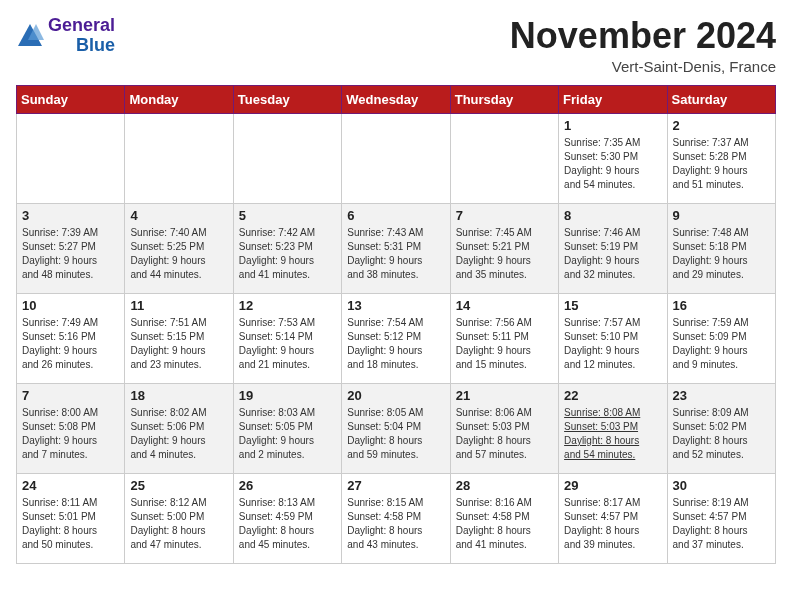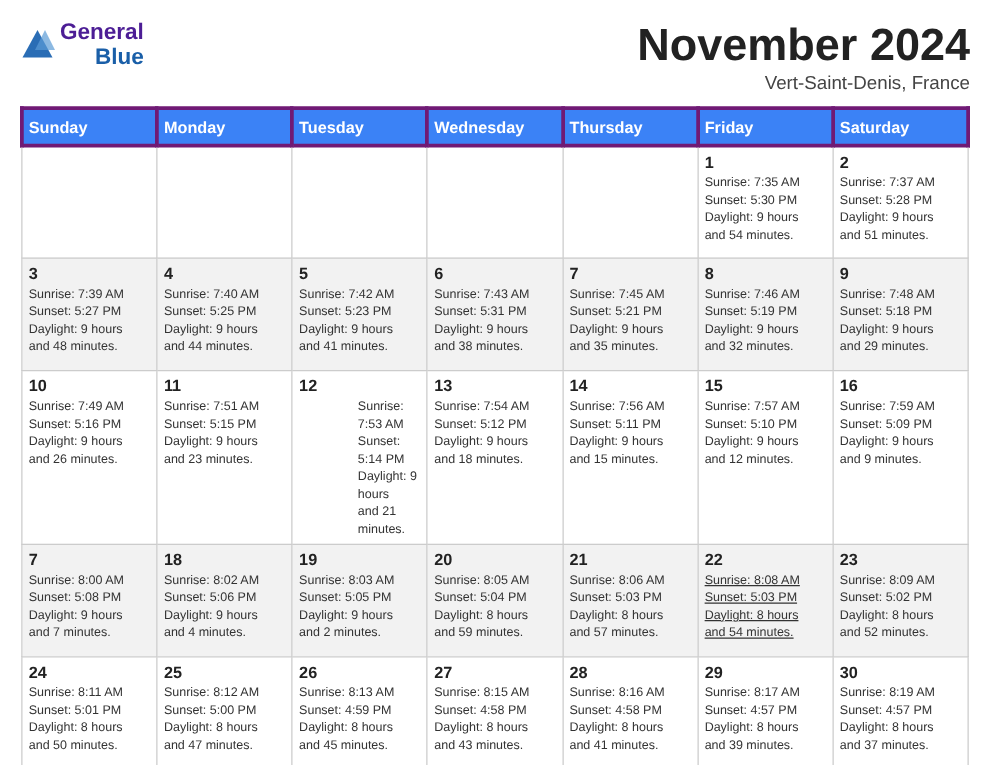--- a/index.html
+++ b/index.html
@@ -45,27 +45,27 @@
       font-size: 15px;
       color: #444;
       margin-top: 2px;
     }
     table {
       width: 100%;
       border-collapse: collapse;
       table-layout: fixed;
     }
     thead th {
-      background-color: #3b82f6;
+      background-color: #b91c1c;
       color: #fff;
       font-size: 13px;
       font-weight: bold;
       padding: 6px 4px;
       text-align: left;
-      border: 3px solid #701a75;
+      border: 1px solid #701a75;
     }
     tbody td {
       border: 1px solid #ccc;
       vertical-align: top;
       padding: 4px 5px;
       font-size: 10.5px;
       color: #222;
       height: 90px;
       background: #fff;
     }
@@ -202,21 +202,21 @@
         </td>
         <td>
           <div class="day-number">11</div>
           <div class="day-info" style="white-space: pre-line;">Sunrise: 7:51 AM
 Sunset: 5:15 PM
 Daylight: 9 hours
 and 23 minutes.</div>
         </td>
         <td>
           <div class="day-number">12</div>
-          <div class="day-info" style="white-space: pre-line; margin-left: 47px;">Sunrise: 7:53 AM
+          <div class="day-info" style="white-space: pre-line;">Sunrise: 7:53 AM
 Sunset: 5:14 PM
 Daylight: 9 hours
 and 21 minutes.</div>
         </td>
         <td>
           <div class="day-number">13</div>
           <div class="day-info" style="white-space: pre-line;">Sunrise: 7:54 AM
 Sunset: 5:12 PM
 Daylight: 9 hours
 and 18 minutes.</div>

